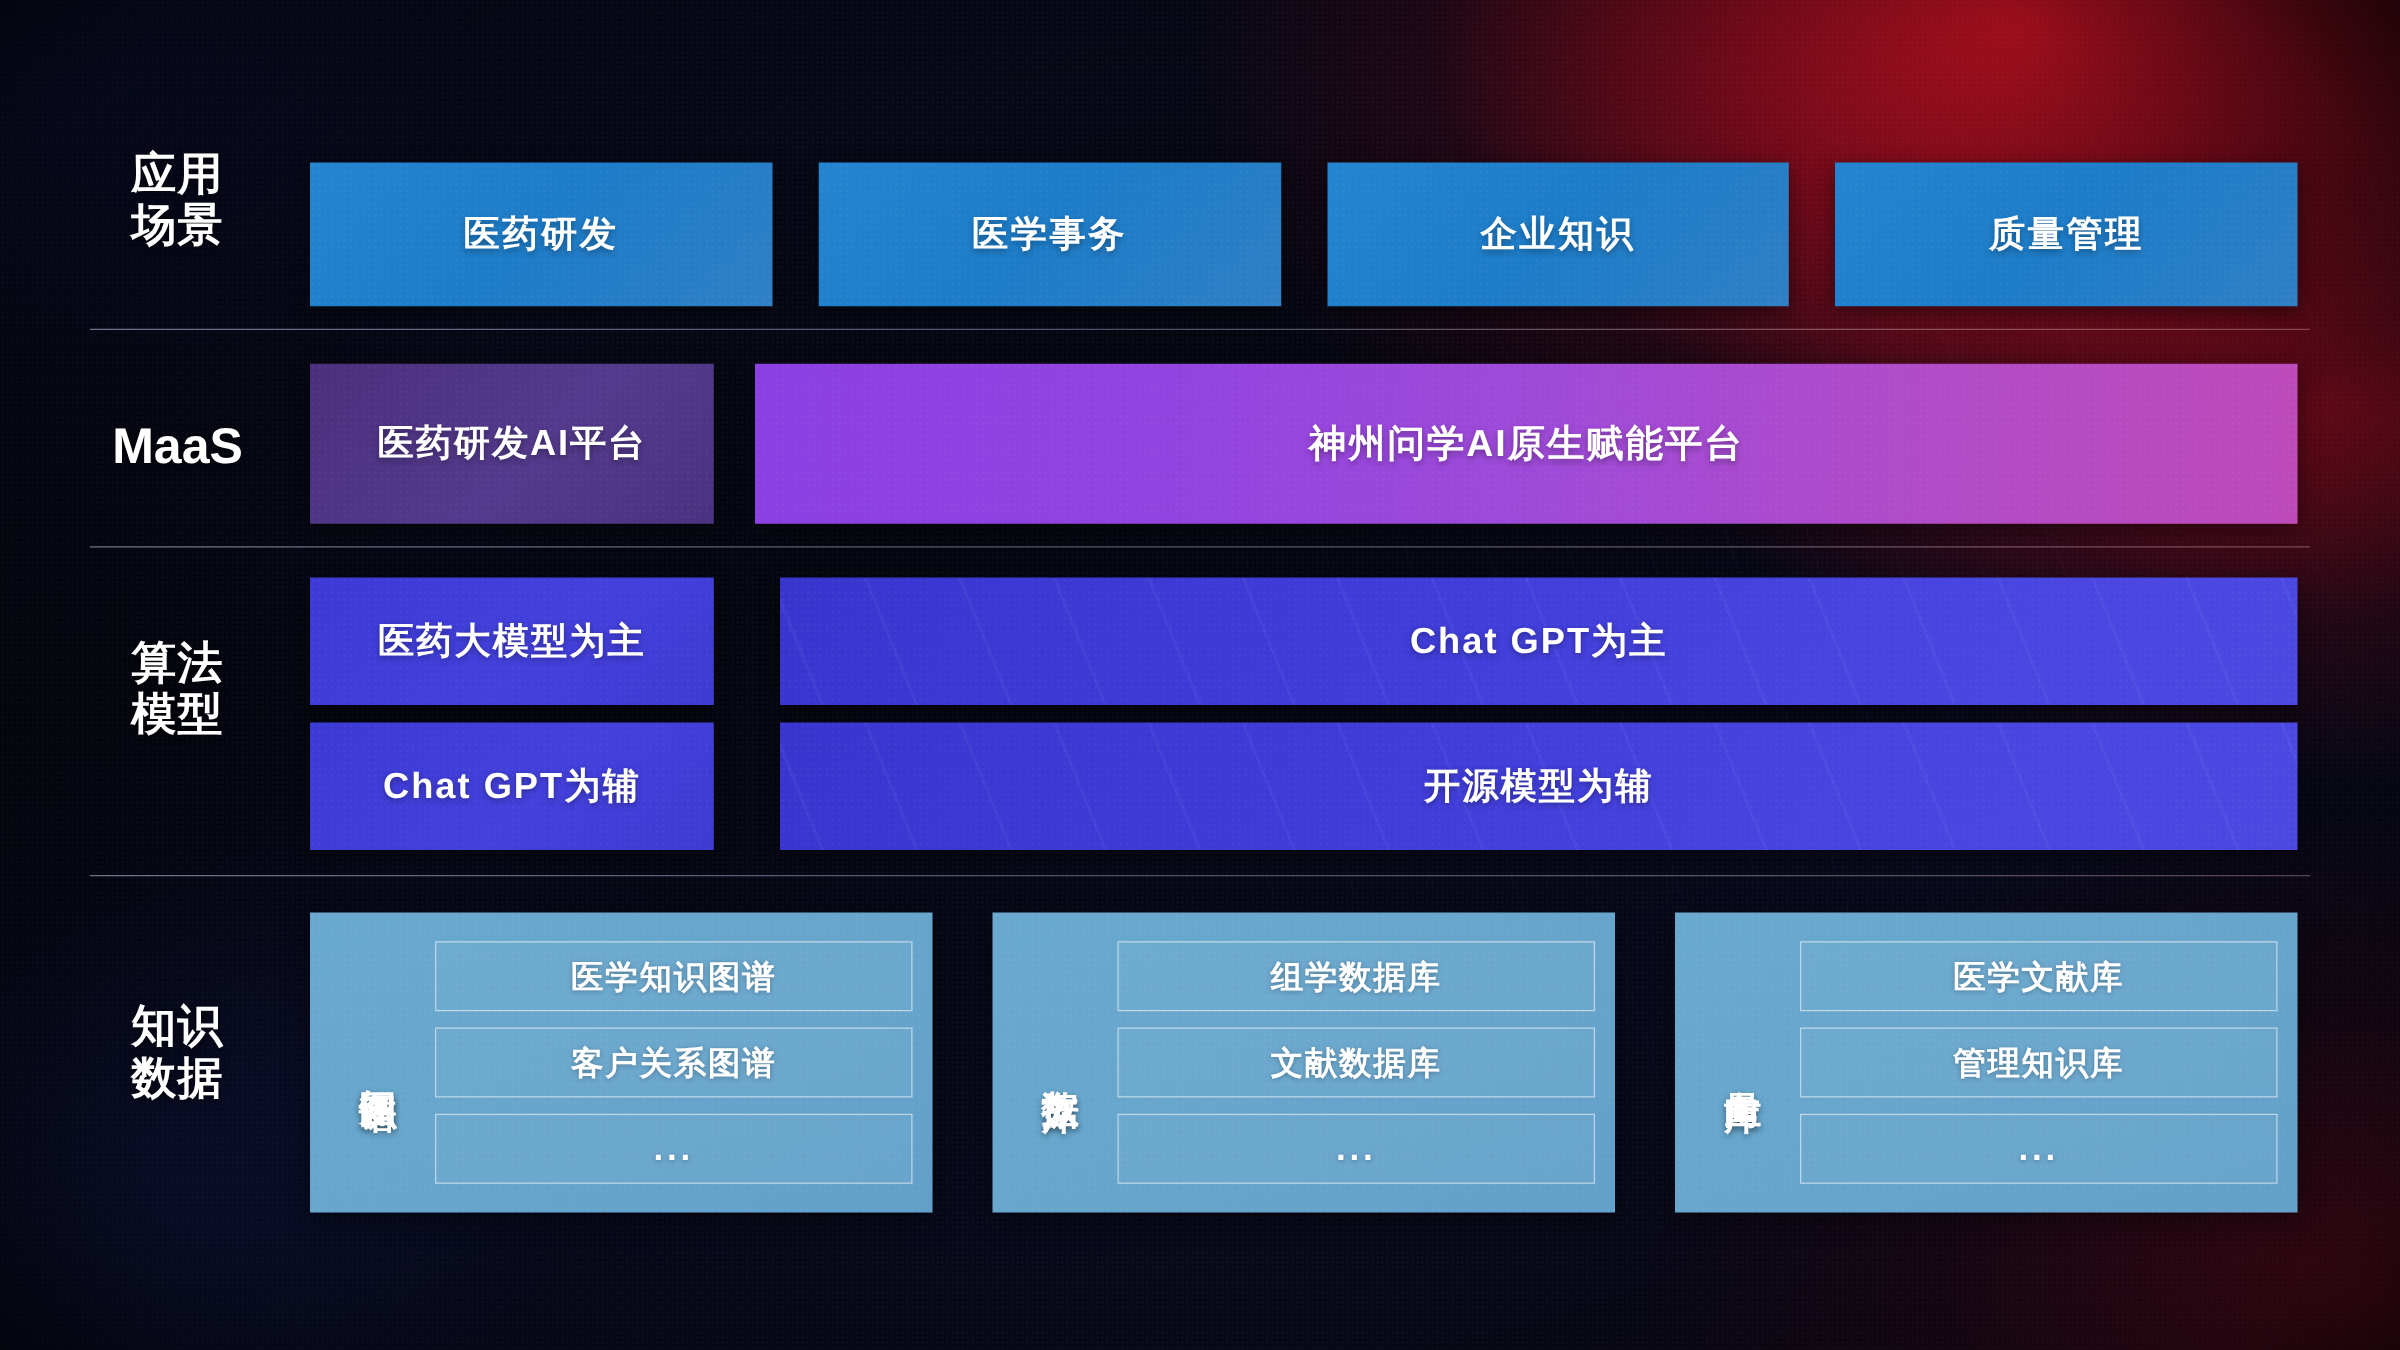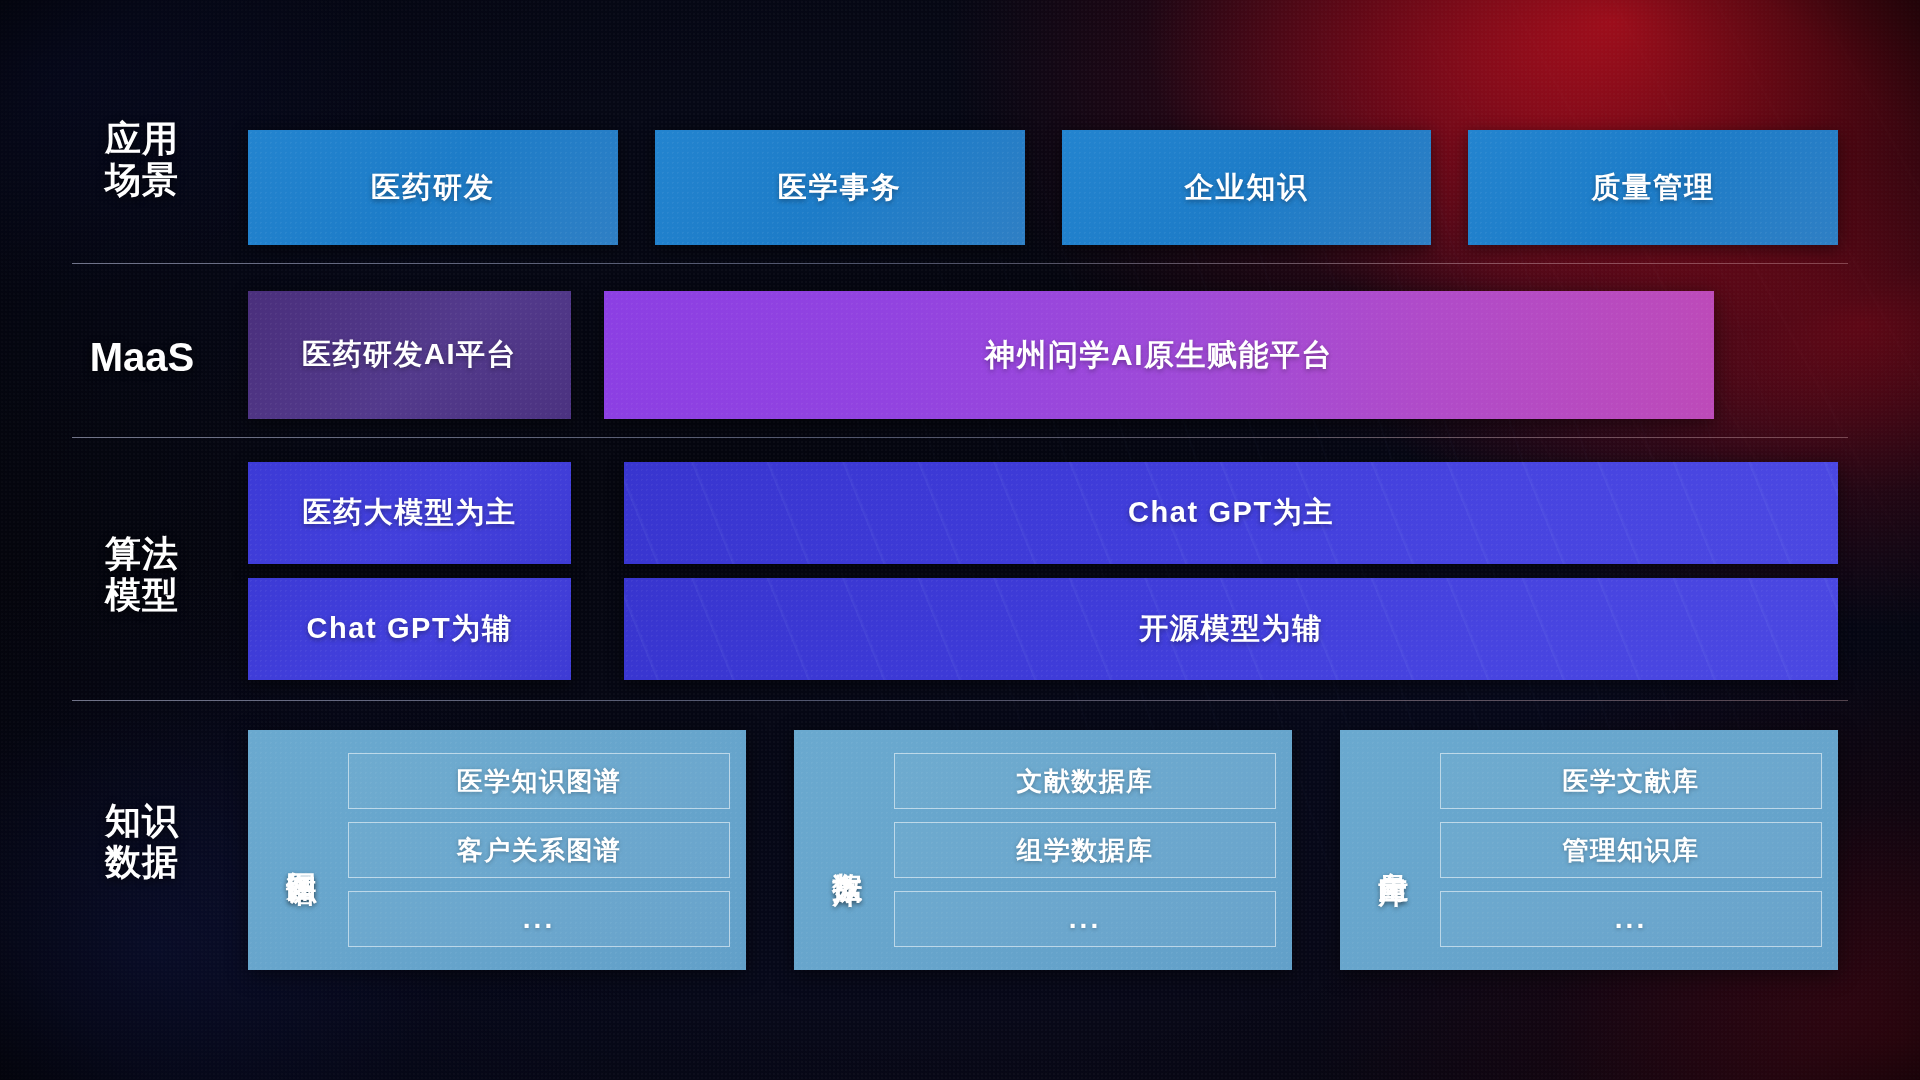--- a/index.html
+++ b/index.html
@@ -136,21 +136,21 @@
     font-weight: 700;
     letter-spacing: 2px;
     text-shadow: 0 2px 5px rgba(0,0,0,0.32);
   }
 
   
   .maas-row {
     position: absolute;
     left: 248px;
     top: 291px;
-    width: 1466px;
+    width: 1590px;
     height: 128px;
     display: flex;
     gap: 33px;
   }
   .maas-left {
     width: 323px;
     display: flex;
     align-items: center;
     justify-content: center;
     background: linear-gradient(135deg, #4a2f7c 0%, #533a8c 55%, #4b3280 100%);
@@ -347,21 +347,21 @@
       <div class="maas-left">
         <span>医药研发AI平台</span>
       </div>
       <div class="maas-right">
         <span>神州问学AI原生赋能平台</span>
       </div>
     </div>
 
     <div class="divider" style="top:437px;"></div>
 
-    <div class="row-label" style="left:72px; top:533px; width:140px; font-size:36px;">算法
+    <div class="row-label" style="left:72px; top:509px; width:140px; font-size:36px;">算法
 模型</div>
 
     <div class="algo-row r1">
       <div class="algo-left">
         <span>医药大模型为主</span>
       </div>
       <div class="algo-right">
         <div class="sheen"></div>
         <span>Chat GPT为主</span>
       </div>
@@ -389,22 +389,22 @@
         <div class="know-items">
           <div class="know-item">医学知识图谱</div>
           <div class="know-item">客户关系图谱</div>
           <div class="know-item ellipsis">...</div>
         </div>
       </div>
 
       <div class="know-panel">
         <div class="know-title">数据库</div>
         <div class="know-items">
+          <div class="know-item">组学数据库</div>
           <div class="know-item">文献数据库</div>
-          <div class="know-item">组学数据库</div>
           <div class="know-item ellipsis">...</div>
         </div>
       </div>
 
       <div class="know-panel">
         <div class="know-title">向量库</div>
         <div class="know-items">
           <div class="know-item">医学文献库</div>
           <div class="know-item">管理知识库</div>
           <div class="know-item ellipsis">...</div>

